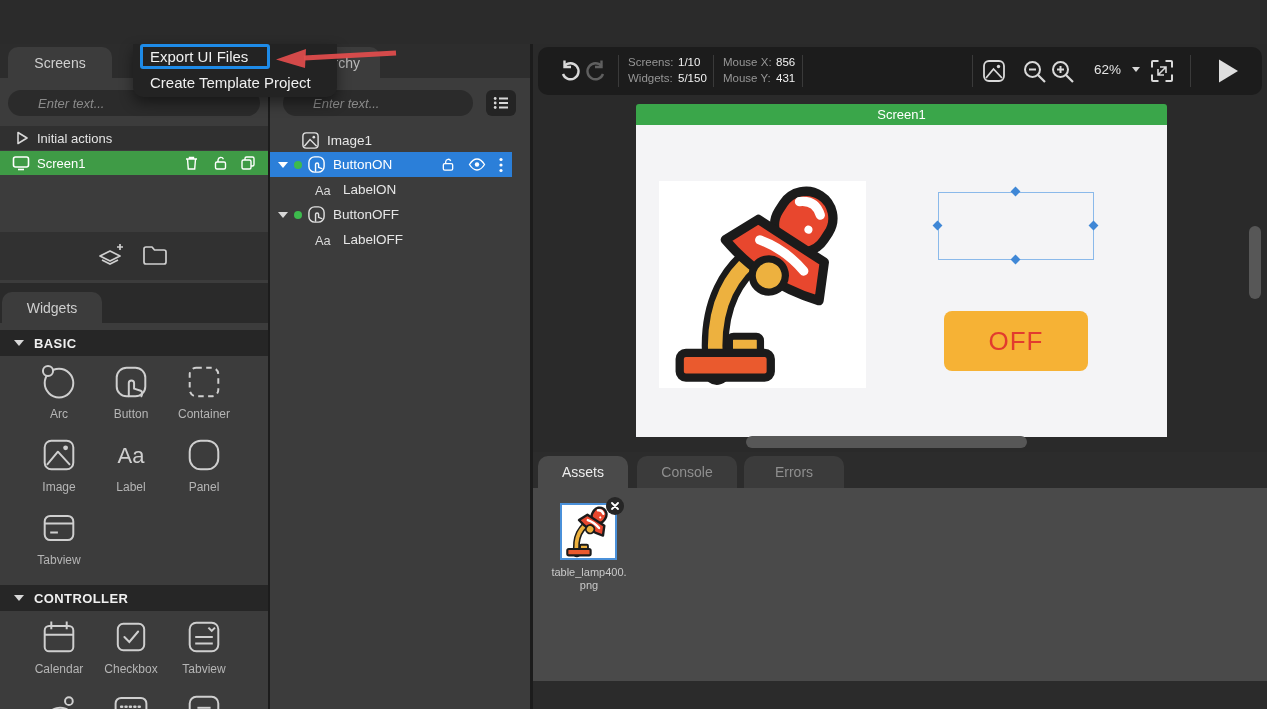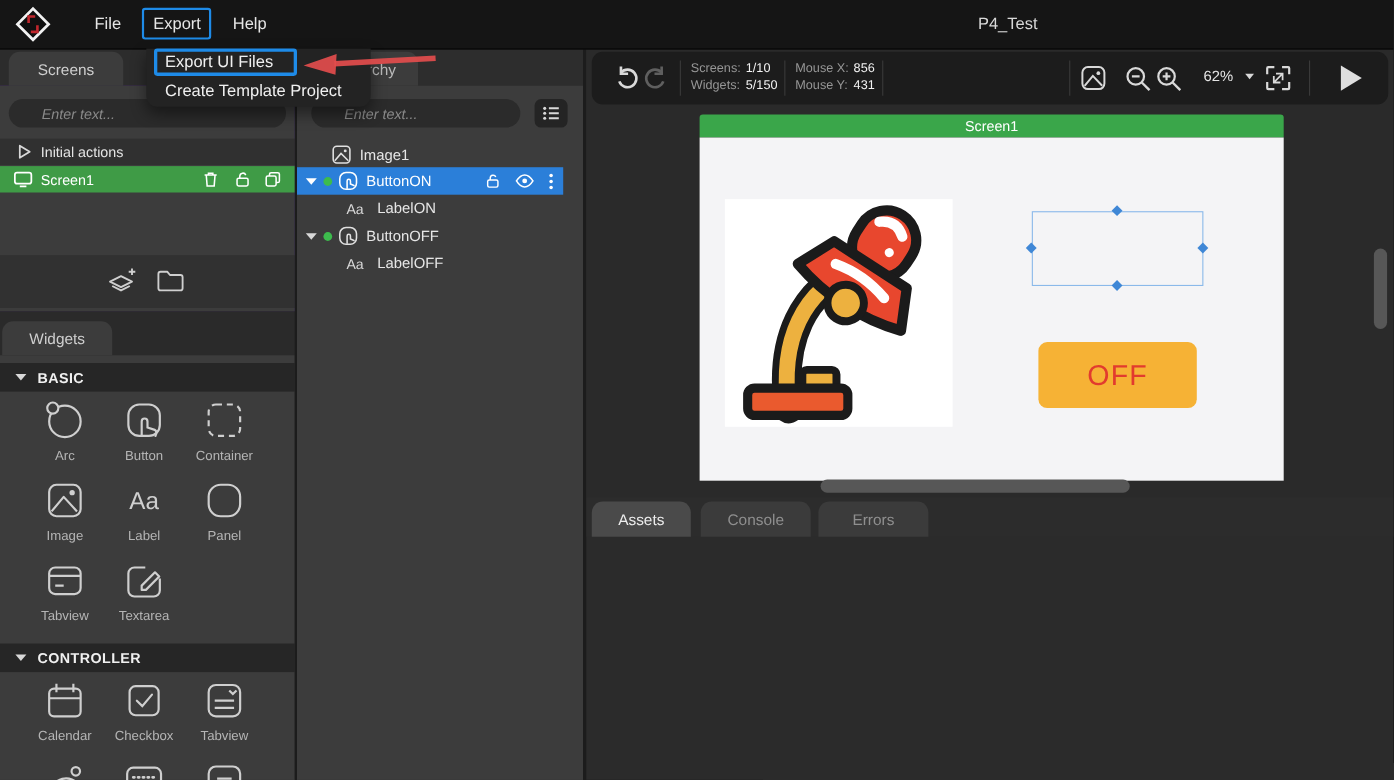--- a/index.html
+++ b/index.html
@@ -70,31 +70,20 @@
   .hint{left:8px;top:0;height:28px;line-height:28px;font-size:12.5px;font-weight:bold;color:#f2f2f2;}
   .addbtn{right:14px;top:3px;width:148px;height:23px;border-radius:12px;background:#35b34a;color:#fff;
           font-size:12px;font-weight:bold;text-align:center;line-height:23px;letter-spacing:.2px;}
   svg{display:block;}
 </style>
 </head>
 <body>
 
 <div id="stage">
 
-  <div class="abs menubar">
-    <svg class="abs" style="left:12px;top:4px;" width="36" height="36" viewBox="0 0 36 36">
-      <rect x="8" y="8" width="20" height="20" transform="rotate(45 18 18)" fill="#101010" stroke="#f2f2f2" stroke-width="2.5"></rect>
-      <path d="M20 11 h-6 v6 M16 25 h6 v-6" fill="none" stroke="#c0272d" stroke-width="2.4"></path>
-    </svg>
-    <div class="abs menu-item" style="left:80px;width:36px;">File</div>
-    <div class="abs menu-item" style="left:134px;width:54px;">Export</div>
-    <div class="abs menu-item" style="left:206px;width:42px;">Help</div>
-    <div class="abs hlbox" style="left:129px;top:7px;width:63px;height:29px;"></div>
-    <div class="abs proj-title" style="left:889px;">P4_Test</div>
-  </div>
 
   <div class="abs" style="left:0;top:44px;width:268px;height:239px;background:#4c1d95;">
     <div class="abs tabrow" style="left:0;top:0;width:268px;height:34px;"></div>
     <div class="abs tab" style="left:8px;top:3px;width:104px;height:31px;line-height:33px;">Screens</div>
     <div class="abs panelbody" style="left:0;top:34px;width:268px;height:205px;"></div>
 
     <svg class="abs mag" style="left:14px;top:51px;" width="16" height="16" viewBox="0 0 16 16">
       <circle cx="6.5" cy="6.5" r="4.8" fill="none" stroke="#9a9a9a" stroke-width="1.7"></circle>
         <path d="M10 10 L14.5 14.5" stroke="#9a9a9a" stroke-width="1.7"></path>
     </svg>
@@ -189,27 +178,20 @@
       </svg>
       <div class="tlabel">Panel</div>
     </div>
 
     <div class="abs tile" style="left:23px;top:223px;">
       <svg width="44" height="44" viewBox="0 0 40 40">
         <rect x="7" y="9" width="26" height="22" rx="5" fill="none" stroke="#cfcfcf" stroke-width="1.8"></rect>
         <path d="M7 16 h26 M12 24 h7" stroke="#cfcfcf" stroke-width="1.8"></path>
       </svg>
       <div class="tlabel">Tabview</div>
-    </div>
-    <div class="abs tile" style="left:95px;top:223px;">
-      <svg width="44" height="44" viewBox="0 0 40 40">
-        <path d="M33 18 v10 a5 5 0 0 1 -5 5 H12 a5 5 0 0 1 -5 -5 V14 a5 5 0 0 1 5 -5 h9" fill="none" stroke="#cfcfcf" stroke-width="1.8"></path>
-        <path d="M18 24 L29 13 l3.5 3.5 L21.5 27.5 H18 Z" fill="none" stroke="#cfcfcf" stroke-width="1.8" stroke-linejoin="round"></path>
-      </svg>
-      <div class="tlabel">Textarea</div>
     </div>
 
     <div class="abs sechead" style="top:302px;">
       <span class="caret-down"></span>
       <span>CONTROLLER</span>
     </div>
 
     <div class="abs tile" style="left:23px;top:332px;">
       <svg width="44" height="44" viewBox="0 0 40 40">
         <rect x="7" y="10" width="26" height="23" rx="4" fill="none" stroke="#cfcfcf" stroke-width="1.8"></rect>
@@ -424,20 +406,33 @@
     <div class="abs sbar" style="left:213px;top:392px;width:281px;height:12px;"></div>
     <div class="abs sbar" style="left:716px;top:182px;width:12px;height:73px;"></div>
   </div>
 
   <div class="abs assets-panel">
     <div class="atabrow">
       <div class="atab on" style="left:5px;width:90px;">Assets</div>
       <div class="atab off" style="left:104px;width:100px;">Console</div>
       <div class="atab off" style="left:211px;width:100px;">Errors</div>
     </div>
+    <div class="acontent">
+      <div class="abs thumb">
+        <svg width="53" height="53" viewBox="0 0 100 100">
+          <use href="#lamp"></use>
+        </svg>
+        <div class="abs thumbx" style="right:-9px;top:-8px;">
+          <svg width="8" height="8" viewBox="0 0 8 8">
+            <path d="M1 1 L7 7 M7 1 L1 7" stroke="#fff" stroke-width="1.8" stroke-linecap="round"></path>
+          </svg>
+        </div>
+      </div>
+      <div class="abs alabel">table_lamp400.png</div>
+    </div>
   </div>
 
 
   <div class="abs export-menu">
     <div class="mi" style="top:4px;">Export UI Files</div>
     <div class="mi" style="top:30px;">Create Template Project</div>
     <div class="abs hlbox" style="left:7px;top:0;width:130px;height:25px;border-width:3px;"></div>
   </div>
 
   <svg class="abs arrow-svg" width="130" height="24" viewBox="0 0 130 24">

